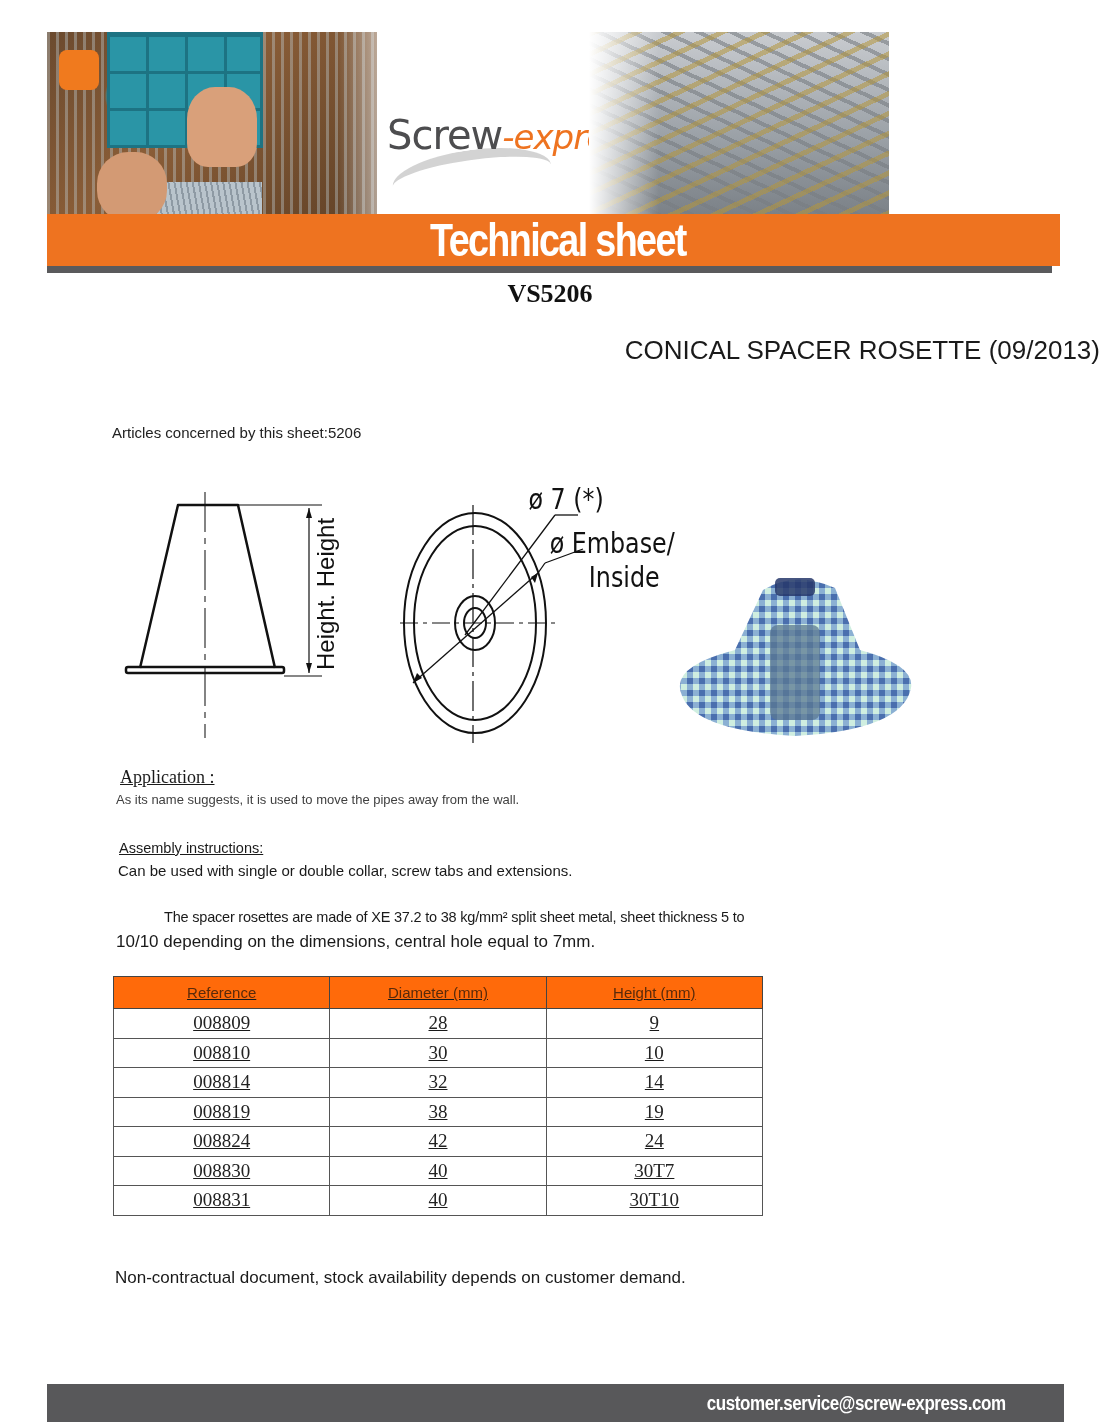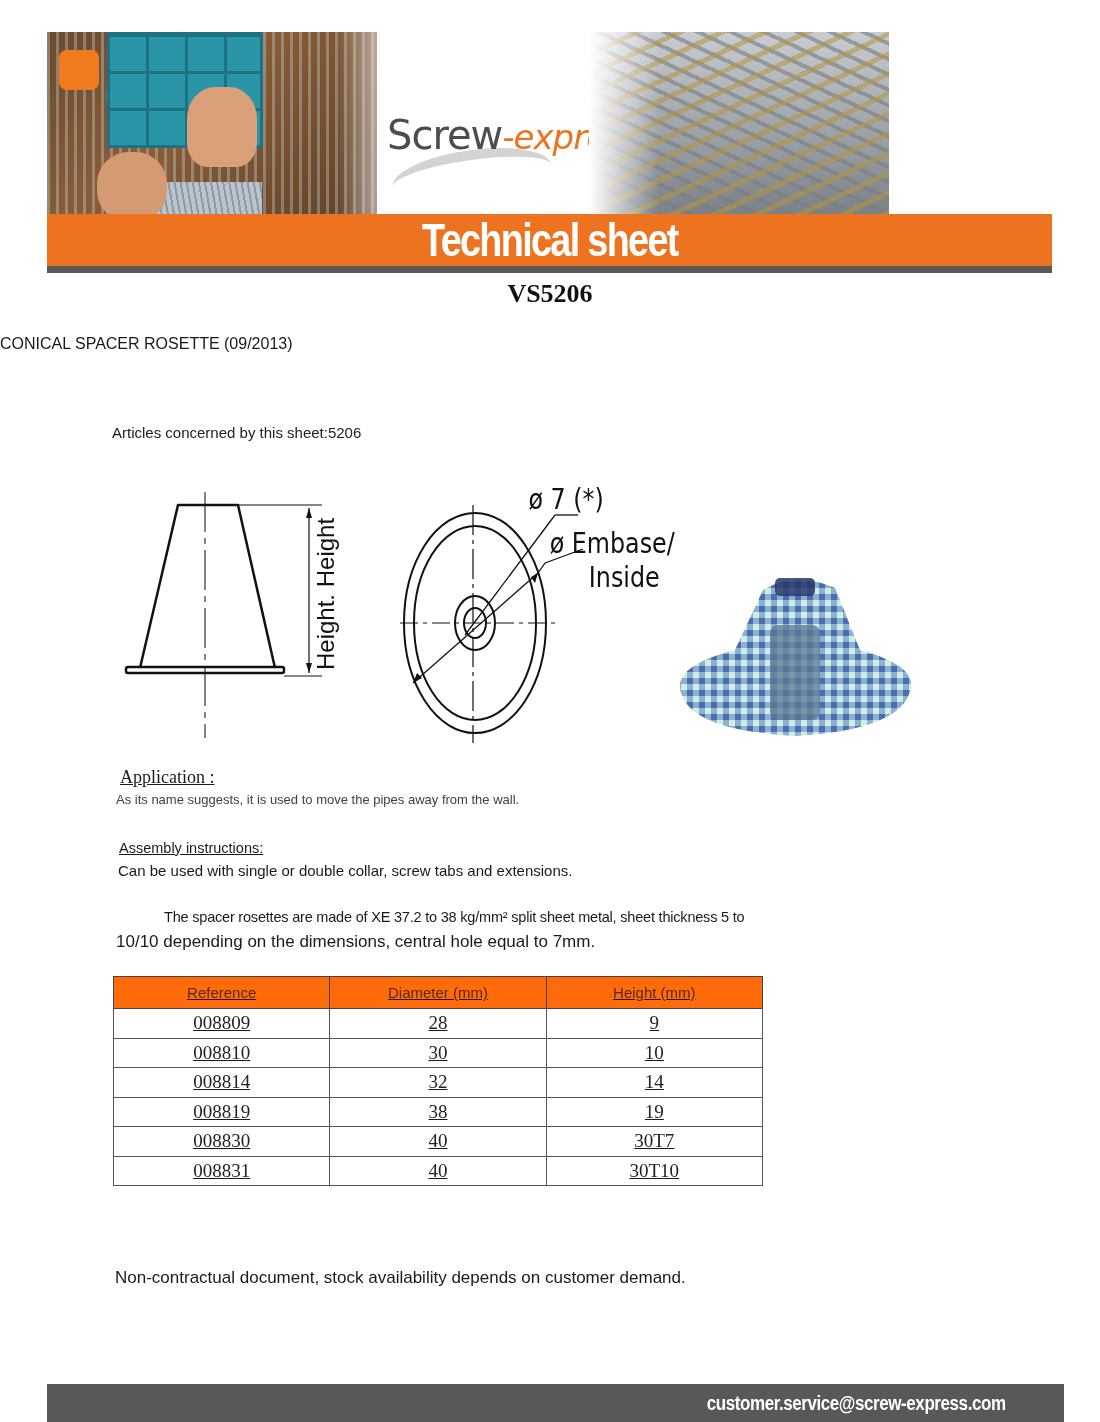--- a/index.html
+++ b/index.html
@@ -30,26 +30,26 @@
       repeating-linear-gradient(25deg, rgba(120,125,130,.6) 0 4px, transparent 4px 14px),
       linear-gradient(180deg, #c9ccd0 0%, #9aa0a6 50%, #6e747a 100%); }
   .photo-right::before { content:""; position:absolute; left:0; top:0; width:70px; height:100%;
     background:linear-gradient(90deg, #fff, rgba(255,255,255,0)); }
 
   .logo { left:340px; top:80px; white-space:nowrap; }
   .logo-screw { font-family:"DejaVu Sans", sans-serif; font-size:40px; color:#4d4d4f; letter-spacing:-1px; }
   .logo-express { font-family:"DejaVu Sans", sans-serif; font-size:34px; color:#ee7320; font-style:italic; letter-spacing:-1px; }
   .swoosh { left:345px; top:118px; width:160px; height:42px; border-top:10px solid #cfcfcf; border-radius:100% 100% 0 0 / 100% 100% 0 0; transform:rotate(-8deg); opacity:.9; }
 
-  .orange-band { left:47px; top:214px; width:1005px; height:52px; background:#ee7320; text-align:center; }
+  .orange-band { left:47px; top:214px; width:1005px; height:52px; background:#ee7320; text-align:center;padding-left:8px; }
   .band-title { font-family:"Liberation Sans", sans-serif; font-weight:bold; font-size:46px; color:#ffffff; line-height:52px; letter-spacing:-2px; transform:scaleX(.82); display:inline-block; }
   .gray-band { left:47px; top:266px; width:1005px; height:7px; background:#5a5a5c; }
 
   .code { left:0; width:1100px; top:279px; text-align:center; font-family:"Liberation Serif", serif; font-weight:bold; font-size:26px; color:#111; }
-  .subtitle { left:0; width:1100px; top:335px; text-align:left; font-size:16px; color:#1a1a1a; }
+  .subtitle { left:0; width:1100px; top:335px; text-align:right; font-size:26px; color:#1a1a1a; }
   .articles { left:112px; top:424px; font-size:15px; color:#222; }
 
   
   .drawing { position:absolute; }
 
   .section-h { font-family:"Liberation Serif", serif; font-size:18px; text-decoration:underline; color:#1a1a1a; }
   .app-h { left:120px; top:767px; }
   .app-t { left:116px; top:792px; font-size:13px; color:#404040; }
   .asm-h { left:119px; top:840px; font-size:14.5px; text-decoration:underline; color:#1a1a1a; }
   .asm-t { left:118px; top:862px; font-size:15px; color:#1a1a1a; }
@@ -169,20 +169,25 @@
       <td>008814</td>
       <td>32</td>
       <td>14</td>
     </tr>
     <tr>
       <td>008819</td>
       <td>38</td>
       <td>19</td>
     </tr>
     <tr>
+      <td>008824</td>
+      <td>42</td>
+      <td>24</td>
+    </tr>
+    <tr>
       <td>008830</td>
       <td>40</td>
       <td>30T7</td>
     </tr>
     <tr>
       <td>008831</td>
       <td>40</td>
       <td>30T10</td>
     </tr>
   </tbody>

